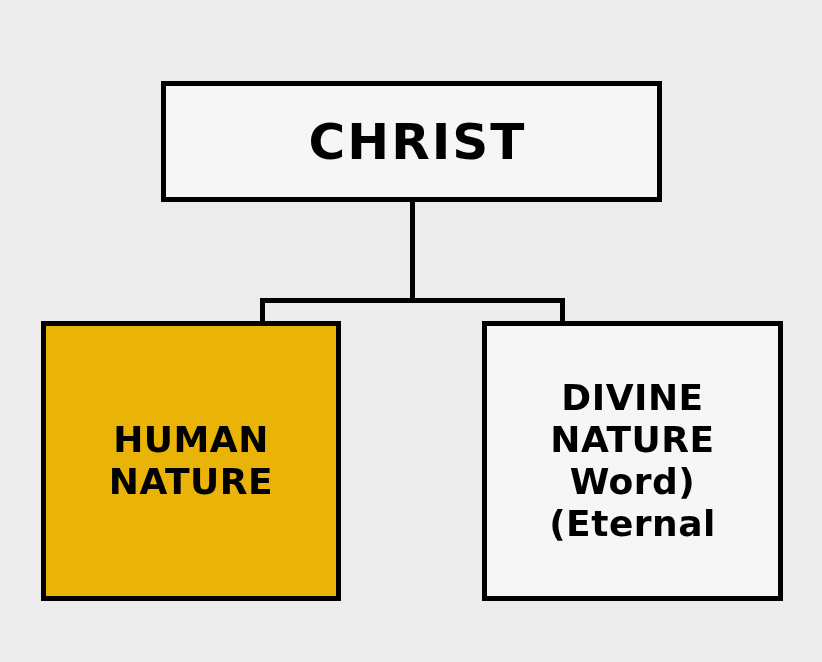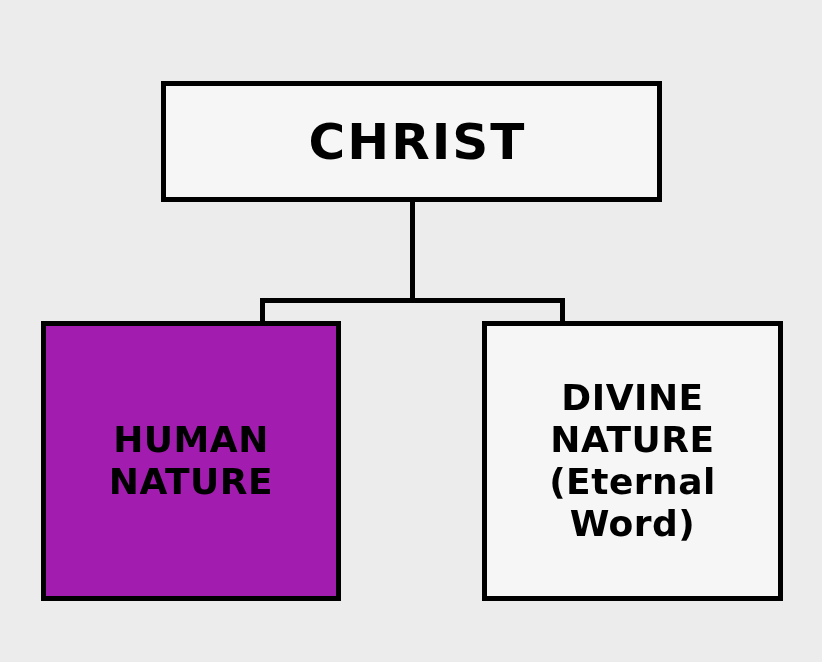--- a/index.html
+++ b/index.html
@@ -89,25 +89,25 @@
 
   <div class="box box-title" style="background: rgb(246, 246, 246); border-color: rgb(0, 0, 0); border-width: 5px; color: rgb(0, 0, 0); padding-left: 12px;">
     <span>CHRIST</span>
   </div>
 
   <div class="connector conn-stem" style="background: rgb(0, 0, 0);"></div>
   <div class="connector conn-horizontal" style="background: rgb(0, 0, 0);"></div>
   <div class="connector conn-drop-left" style="background: rgb(0, 0, 0);"></div>
   <div class="connector conn-drop-right" style="background: rgb(0, 0, 0);"></div>
 
-  <div class="box box-child box-left" style="background: #a21caf; border-color: rgb(0, 0, 0); border-width: 5px; color: rgb(0, 0, 0);">
+  <div class="box box-child box-left" style="background: #eab308; border-color: rgb(0, 0, 0); border-width: 5px; color: rgb(0, 0, 0);">
     <span class="line">HUMAN</span>
     <span class="line">NATURE</span>
   </div>
 
   <div class="box box-child box-right" style="background: rgb(246, 246, 246); border-color: rgb(0, 0, 0); border-width: 5px; color: rgb(0, 0, 0);">
     <span class="line">DIVINE</span>
     <span class="line">NATURE</span>
+    <span class="line">Word)</span>
     <span class="line">(Eternal</span>
-    <span class="line">Word)</span>
   </div>
 
 </div>
 
 </body></html>

